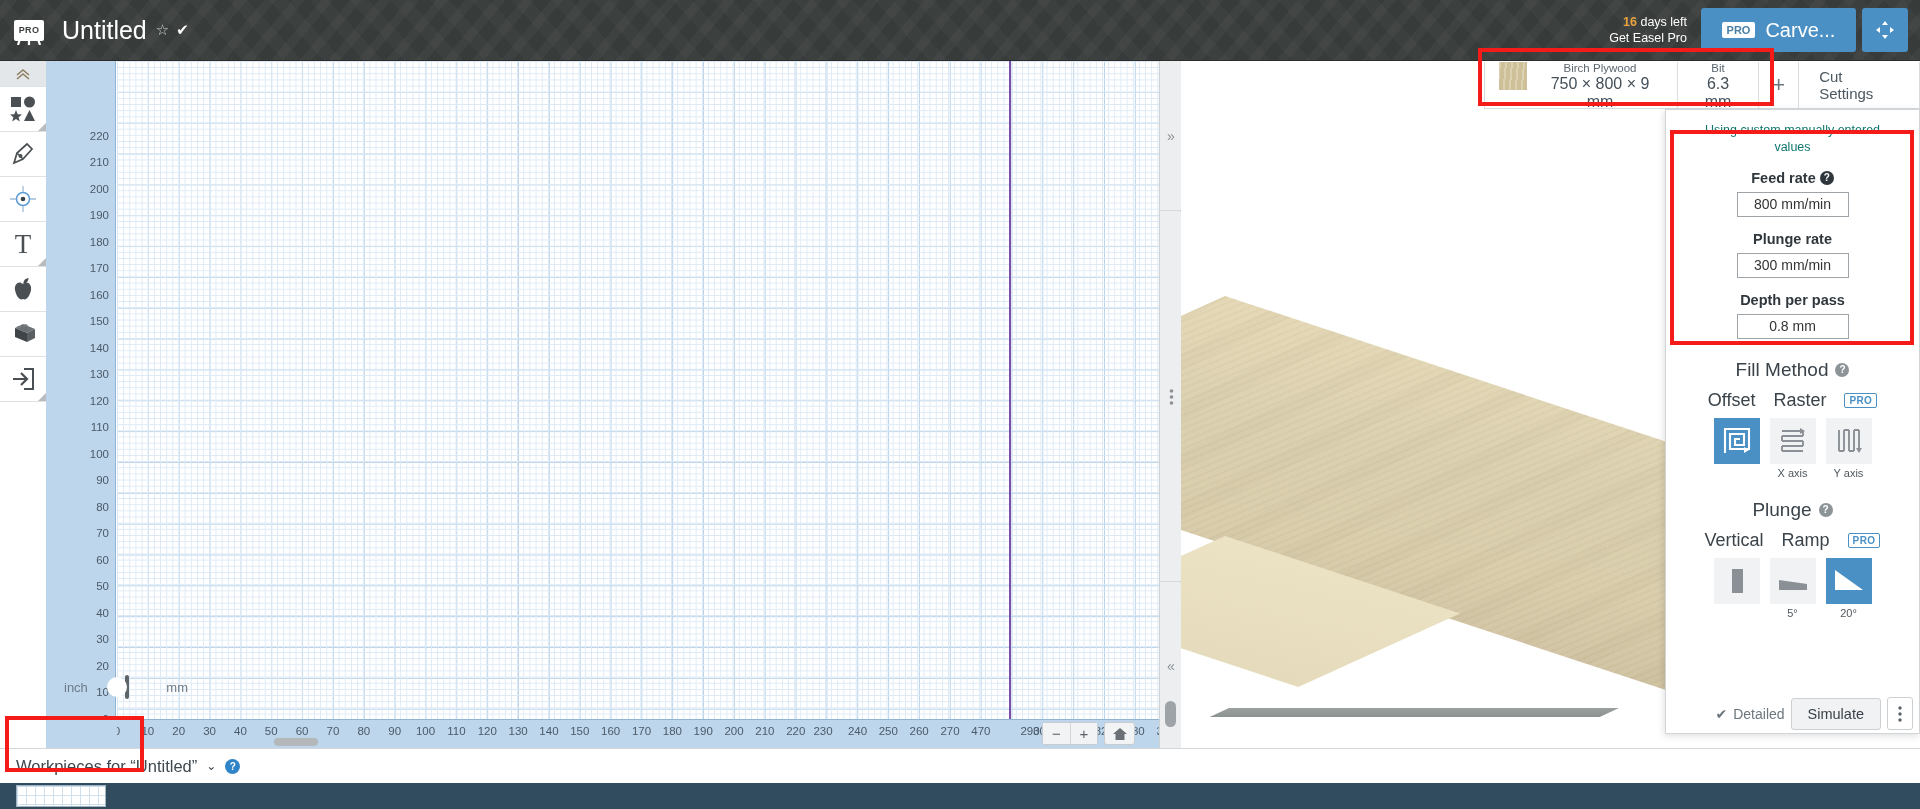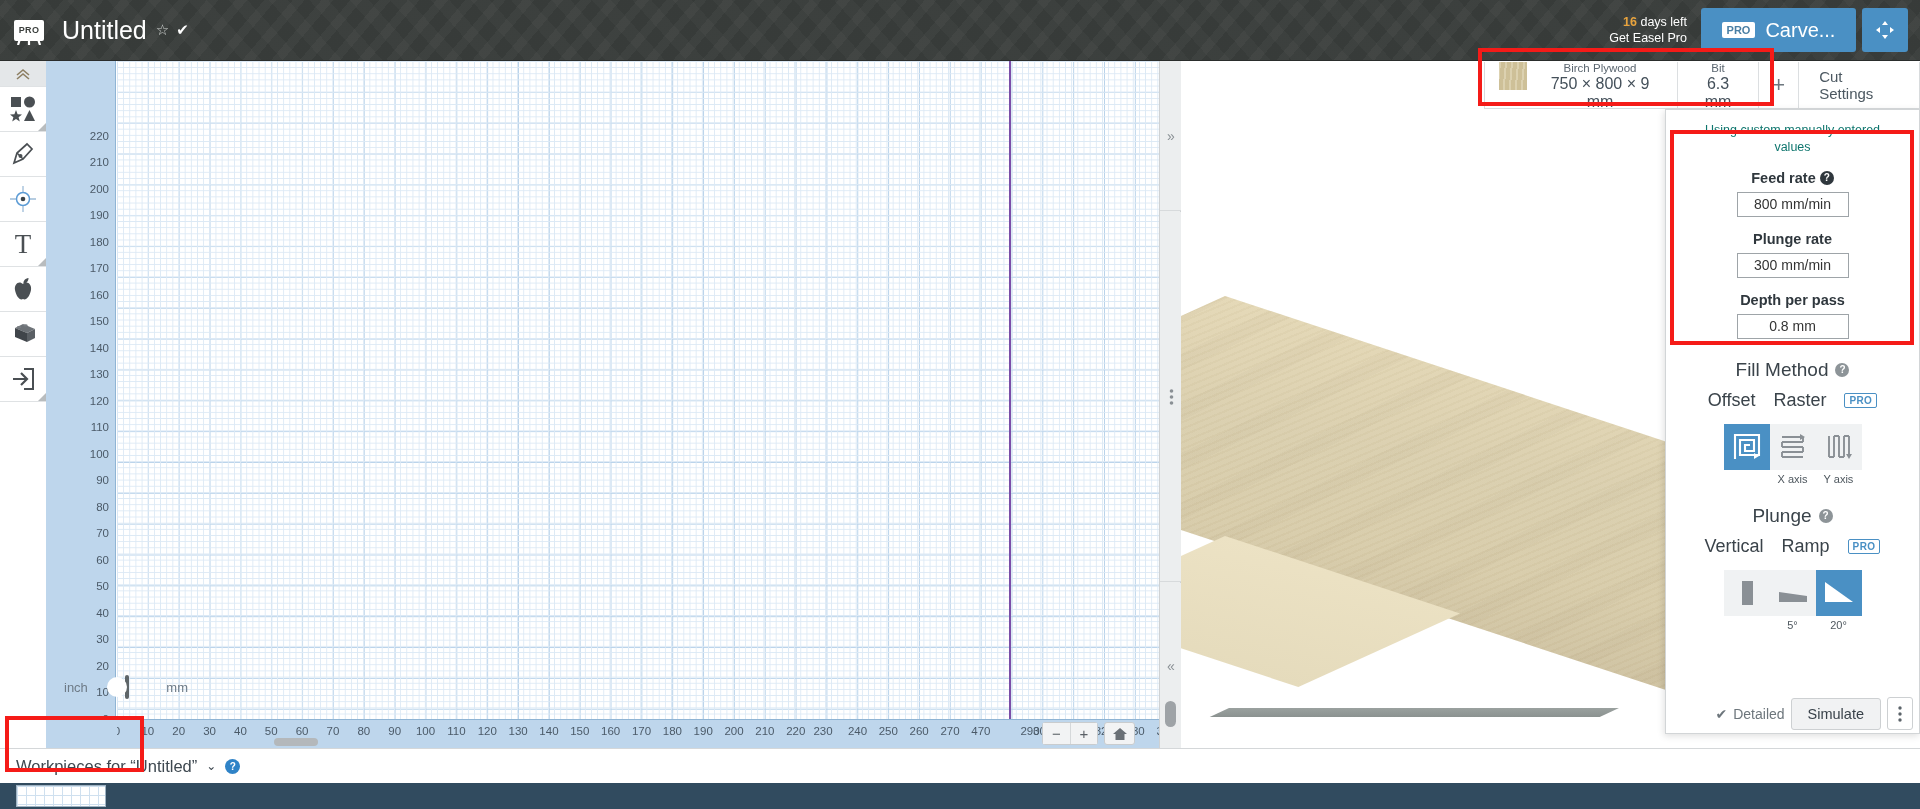--- a/index.html
+++ b/index.html
@@ -288,21 +288,21 @@
   }
   .opt-head {
     display: flex; align-items: center; justify-content: center; gap: 18px;
     margin-top: 9px; font-size: 18px; color: #3a434a;
   }
   .pro-tag {
     border: 1px solid #4a90c4; color: #4a90c4; font-size: 10px; font-weight: bold;
     padding: 1px 4px; border-radius: 2px; letter-spacing: .4px;
   }
   .icon-row {
-    display: flex; justify-content: center; margin-top: 13px;
+    display: flex; justify-content: center; gap: 10px; margin-top: 7px;
   }
   .icon-cell { width: 46px; text-align: center; cursor: pointer; }
   .icon-box {
     width: 46px; height: 46px; background: #f0f2f3;
     display: flex; align-items: center; justify-content: center;
   }
   .icon-box.sel { background: #4a90c4; }
   .icon-cap { font-size: 11px; color: #4e575e; margin-top: 3px; }
   .red-box-cut {
     position: absolute; top: 130px; left: 1670px; width: 244px; height: 215px;

